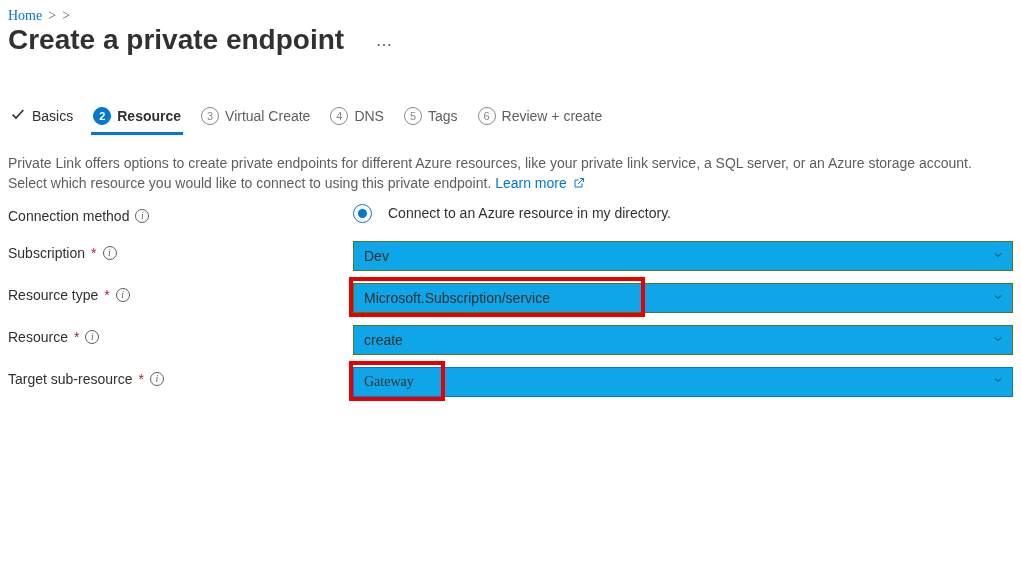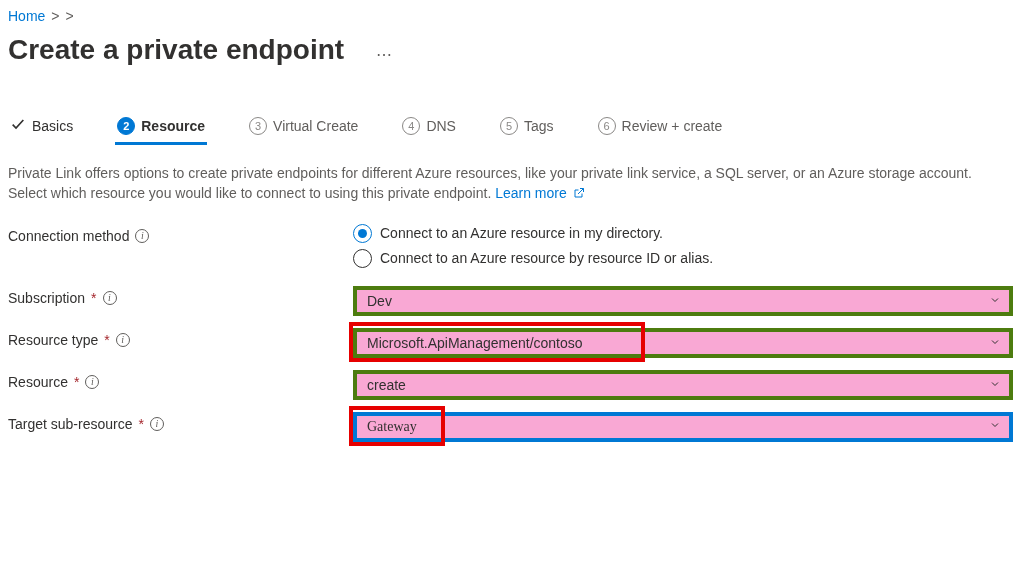--- a/index.html
+++ b/index.html
@@ -7,30 +7,30 @@
     font-family: "Segoe UI", -apple-system, BlinkMacSystemFont, sans-serif;
     font-size: 14px;
     color: #323130;
     background: #ffffff;
     padding: 8px 8px;
     width: 1021px;
   }
   a { color: #0078d4; text-decoration: none; }
 
   
-  .breadcrumb { font-size: 14px; margin-bottom: 10px; display: flex; align-items: center; gap: 6px; }
+  .breadcrumb { font-size: 14px; display: flex; align-items: center; gap: 6px; font-family: Liberation Serif, serif; }
   .breadcrumb .sep { color: #605e5c; }
 
   
   h1 { font-size: 28px; font-weight: 600; margin-bottom: 8px; display: inline-block; }
   .title-row { display: flex; align-items: center; gap: 32px; margin-bottom: 36px;}
   .ellipsis { color: #605e5c; font-size: 16px; letter-spacing: 2px; }
 
   
-  .tabs { display: flex; align-items: center; gap: 40px; border-bottom: 0; margin-bottom: 18px; }
+  .tabs { display: flex; align-items: center; gap: 16px; border-bottom: 0; margin-bottom: 18px; }
   .tab { display: flex; align-items: center; gap: 6px; padding: 6px 2px 10px 2px; color: #605e5c; cursor: pointer; position: relative; }
   .tab .num {
     width: 18px; height: 18px; border-radius: 50%;
     border: 1px solid #8a8886; color: #8a8886;
     display: inline-flex; align-items: center; justify-content: center;
     font-size: 11px;
   }
   .tab.completed svg { width: 16px; height: 16px; stroke: #323130; }
   .tab.completed { color: #323130; }
   .tab.active { color: #323130; font-weight: 600; }
@@ -38,48 +38,48 @@
     content: ""; position: absolute; left: 0; right: 0; bottom: 0;
     height: 3px; background: #0078d4;
   }
   .tab.active .num { background: #0078d4; border-color: #0078d4; color: #fff; }
 
   
   .desc { color: #605e5c; line-height: 1.45; margin-bottom: 0; max-width: 1000px;}
   .learn-more svg { width: 12px; height: 12px; vertical-align: -1px; margin-left: 2px; }
 
   
-  .form-row { display: flex; align-items: flex-start; margin-top: 20px; }
+  .form-row { display: flex; align-items: flex-start; margin-top: 10px; }
   .form-row.spaced { margin-top: 12px; }
   .label-col { width: 345px; display: flex; align-items: center; gap: 6px; color: #323130; padding-top: 4px;}
   .req { color: #a4262c; }
   .info-icon {
     width: 14px; height: 14px; border: 1px solid #605e5c; border-radius: 50%;
     display: inline-flex; align-items: center; justify-content: center;
     font-size: 10px; color: #605e5c; font-style: italic; font-family: Georgia, serif;
   }
   .field-col { flex: 1; max-width: 660px; }
 
   
-  .radio-opt { display: flex; align-items: center; gap: 8px; margin-bottom: 6px; color: #323130; }
+  .radio-opt { display: flex; align-items: center; gap: 16px; margin-bottom: 6px; color: #323130; }
   .radio {
     width: 19px; height: 19px; border: 1px solid #323130; border-radius: 50%;
     display: inline-flex; align-items: center; justify-content: center;
   }
   .radio.checked { border-color: #0078d4; }
   .radio.checked::after { content: ""; width: 9px; height: 9px; background: #0078d4; border-radius: 50%; }
 
   
   .select {
     position: relative;
-    border: 4px solid #4d7c0f;
+    border: 1px solid #4d7c0f;
     height: 30px;
     display: flex; align-items: center;
     padding: 0 30px 0 10px;
-    background: #f9a8d4;
+    background: #0ea5e9;
     width: 100%;
   }
   .select.focus { border-color: #0078d4; font-family: Liberation Serif, serif; }
   .select .chev {
     position: absolute; right: 8px; top: 50%; transform: translateY(-50%);
   }
   .select .chev svg { width: 12px; height: 12px; stroke: #323130; }
 
   
   .hl-wrap { position: relative; }
@@ -156,24 +156,20 @@
 <div class="form-row">
   <div class="label-col">
     <span>Connection method</span>
     <span class="info-icon">i</span>
   </div>
   <div class="field-col">
     <label class="radio-opt">
       <span class="radio checked"></span>
       <span>Connect to an Azure resource in my directory.</span>
     </label>
-    <label class="radio-opt">
-      <span class="radio"></span>
-      <span>Connect to an Azure resource by resource ID or alias.</span>
-    </label>
   </div>
 </div>
 
 <div class="form-row spaced">
   <div class="label-col">
     <span>Subscription</span>
     <span class="req">*</span>
     <span class="info-icon">i</span>
   </div>
   <div class="field-col">
@@ -189,21 +185,21 @@
 </div>
 
 <div class="form-row spaced">
   <div class="label-col">
     <span>Resource type</span>
     <span class="req">*</span>
     <span class="info-icon">i</span>
   </div>
   <div class="field-col hl-wrap">
     <div class="select">
-      <span>Microsoft.ApiManagement/contoso</span>
+      <span>Microsoft.Subscription/service</span>
       <span class="chev">
         <svg viewBox="0 0 24 24" fill="none" stroke="currentColor" stroke-width="2">
             <polyline points="6 9 12 15 18 9"></polyline>
           </svg>
       </span>
     </div>
     <div class="hl hl-rt-text"></div>
   </div>
 </div>
 

